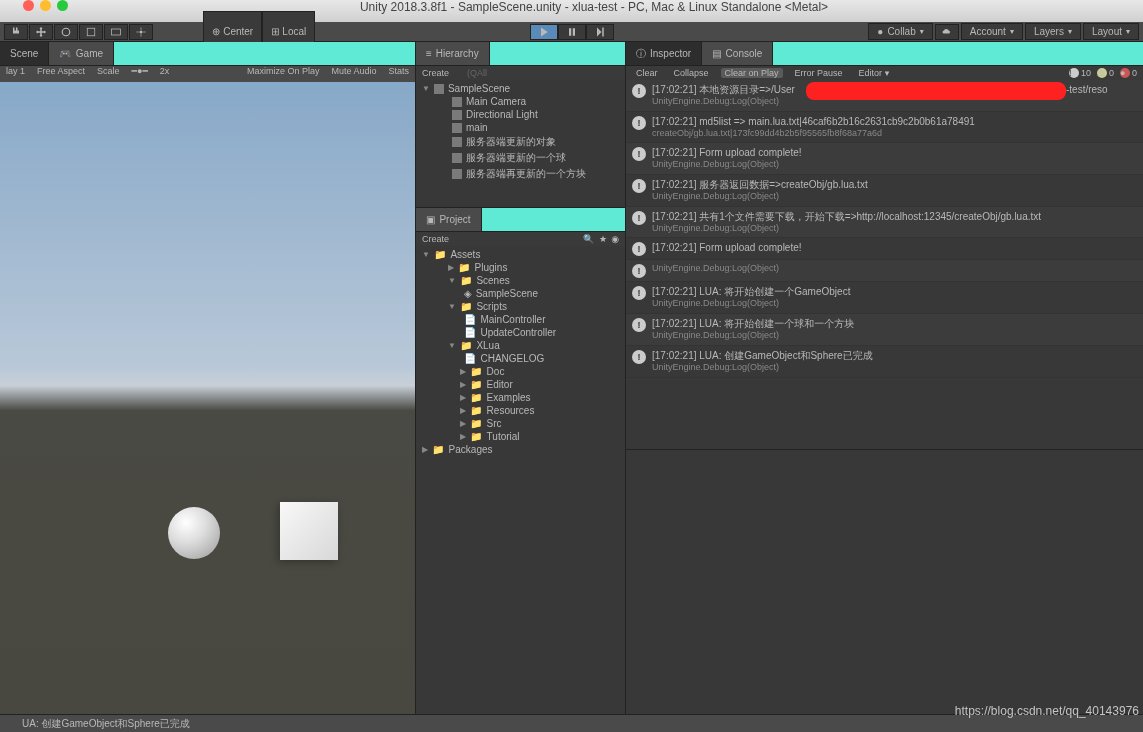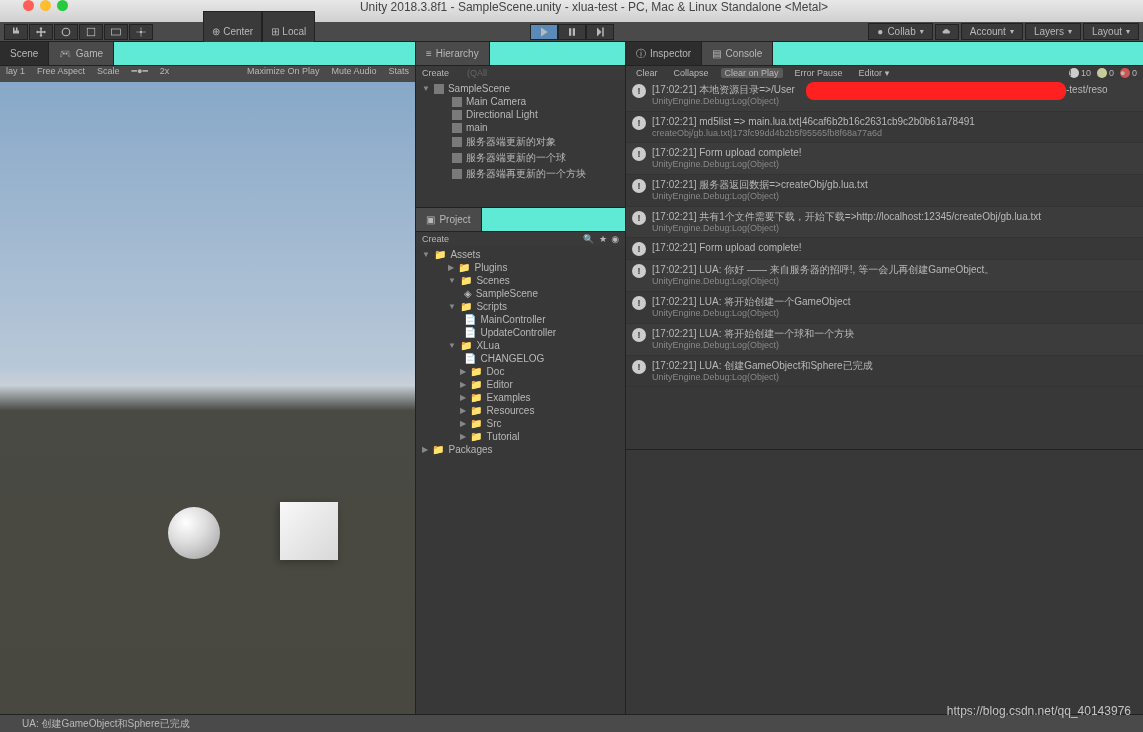--- a/index.html
+++ b/index.html
@@ -61,21 +61,21 @@
     .log-row { display: flex; align-items: flex-start; padding: 3px 6px; border-bottom: 1px solid #333; gap: 6px; font-size: 10px; }
     .log-row:nth-child(even) { background: #3c3c3c; }
     .log-icon { width: 14px; height: 14px; border-radius: 50%; background: #ccc; color: #333; display: flex; align-items: center; justify-content: center; font-weight: bold; font-size: 9px; flex-shrink: 0; margin-top: 1px; }
     .log-text { flex: 1; line-height: 1.3; }
     .log-main { color: #b8b8b8; }
     .log-sub { color: #888; font-size: 9px; }
     .redact { position: absolute; background: #ff2020; height: 18px; border-radius: 8px; }
     .console-detail { height: 265px; background: #383838; border-top: 1px solid #222; }
     
     .footer { height: 18px; background: #4a4a4a; display: flex; align-items: center; padding: 0 22px; font-size: 10px; border-top: 1px solid #222; }
-    .watermark { position: absolute; bottom: 14px; right: 12px; color: #ddd; font-size: 12px; opacity: 0.85; }
+    .watermark { position: absolute; bottom: 14px; right: 4px; color: #ddd; font-size: 12px; opacity: 0.85; }
     
     svg { width: 12px; height: 12px; fill: #b8b8b8; }
   </style>
 </head>
 <body>
 
 <div class="titlebar">
   <div class="traffic-lights">
     <div class="dot red"></div>
     <div class="dot yellow"></div>
@@ -329,21 +329,20 @@
         <div class="log-row">
           <div class="log-icon">!</div>
     <div class="log-text">
             <div class="log-main">[17:02:21] Form upload complete!</div>
             <div class="log-sub"></div>
           </div>
         </div>
         <div class="log-row">
           <div class="log-icon">!</div>
     <div class="log-text">
-            <div class="log-main">[17:02:21] LUA: 你好 —— 来自服务器的招呼!, 等一会儿再创建GameObject。</div>
             <div class="log-sub">UnityEngine.Debug:Log(Object)</div>
           </div>
         </div>
         <div class="log-row">
           <div class="log-icon">!</div>
     <div class="log-text">
             <div class="log-main">[17:02:21] LUA: 将开始创建一个GameObject</div>
             <div class="log-sub">UnityEngine.Debug:Log(Object)</div>
           </div>
         </div>

